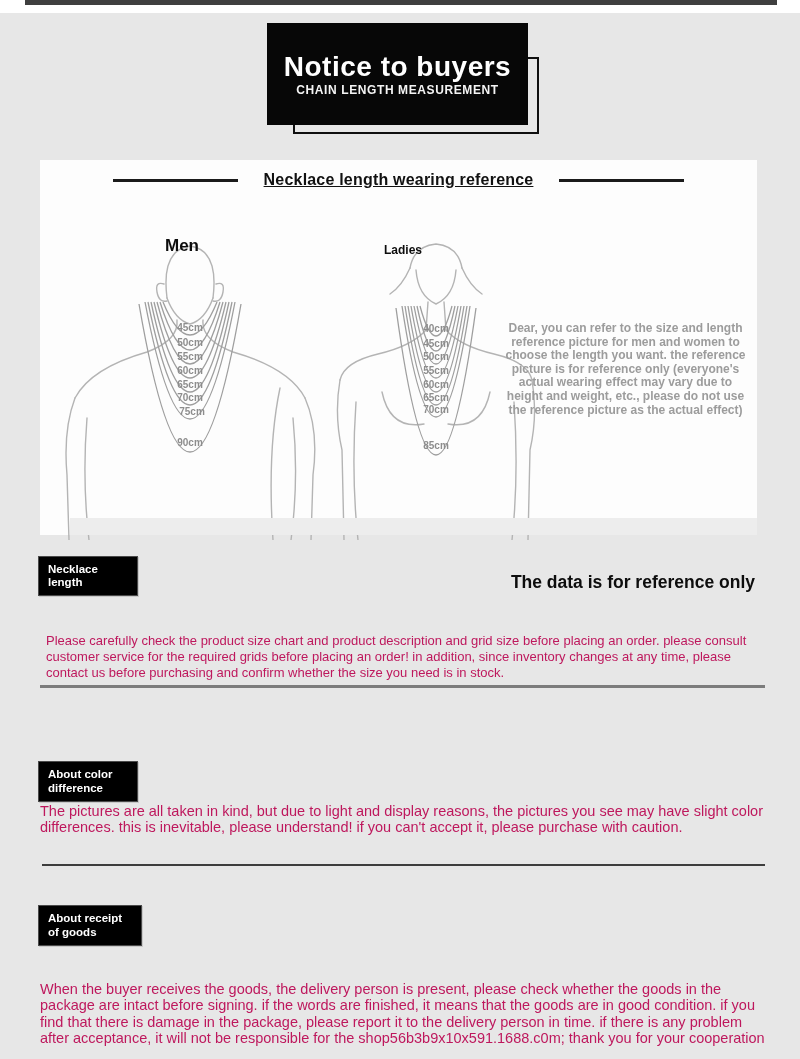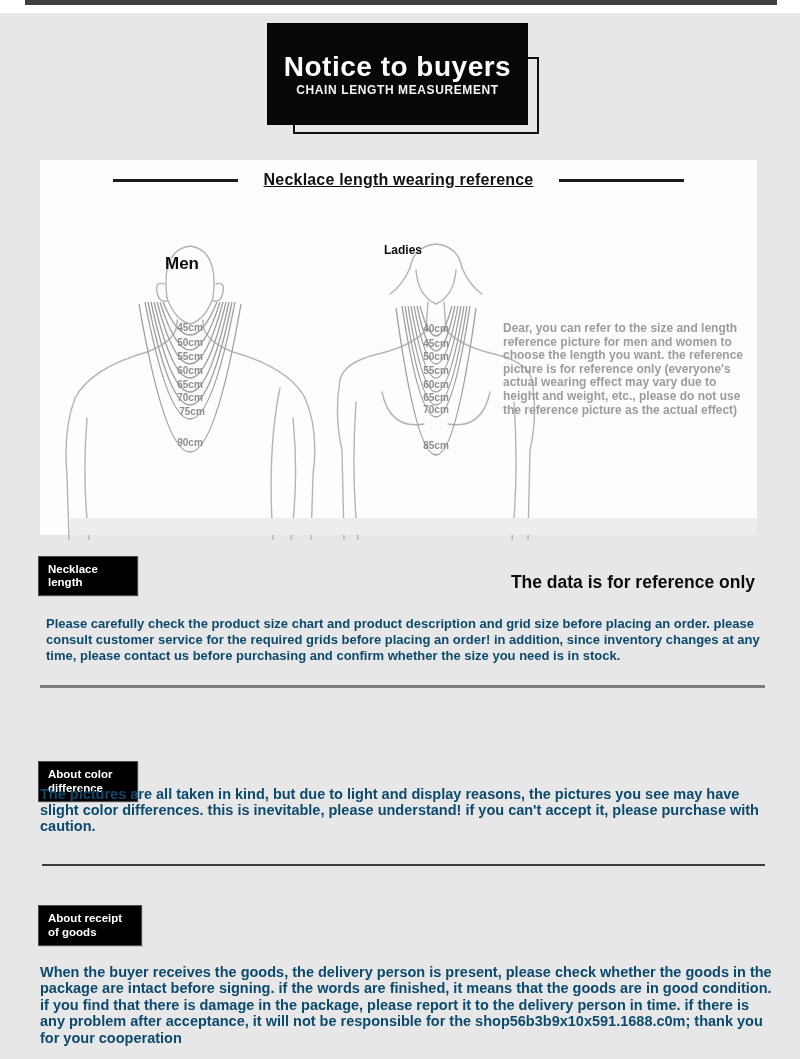--- a/index.html
+++ b/index.html
@@ -19,36 +19,36 @@
   
   .card{position:absolute;left:40px;top:160px;width:717px;height:375px;background:#fdfdfd;}
   .card-header{position:absolute;left:0;top:11px;width:100%;display:flex;align-items:center;justify-content:center;gap:26px;}
   .header-line{width:125px;height:3px;background:#1b1b1b;}
   .card-heading{font-size:16px;font-weight:bold;color:#111;letter-spacing:0.2px;text-decoration:underline;}
   .card-strip{position:absolute;left:30px;bottom:0;width:687px;height:17px;background:#ededed;}
 
   .figure{position:absolute;width:280px;height:300px;}
   .figure svg{position:absolute;left:0;top:0;}
   .figure-label{position:absolute;transform:translateX(-50%);font-weight:bold;color:#0d0d0d;white-space:nowrap;}
-  .men-label{font-size:17px;margin-top:18px;}
+  .men-label{font-size:17px;}
   .ladies-label{font-size:12px;}
   .chain-label{position:absolute;transform:translateX(-50%);font-size:10px;font-weight:bold;color:#8d8d8d;white-space:nowrap;}
   .sil{stroke:#b4b4b4;stroke-width:1.4;fill:none;stroke-linecap:round;}
   .chain{stroke:#9e9e9e;stroke-width:1.3;fill:none;}
 
-  .card-note{position:absolute;right:9px;top:162px;width:245px;text-align:left;font-size:12px;line-height:13.6px;font-weight:bold;color:#9c9c9c;}
+  .card-note{position:absolute;right:9px;top:162px;width:245px;text-align:center;font-size:12px;line-height:13.6px;font-weight:bold;color:#9c9c9c;}
 
   
   .badge{position:absolute;background:#000000;color:#ffffff;font-weight:bold;font-size:11.5px;line-height:13.5px;padding:6px 9px;border:1px solid #4a4a4a;box-shadow:1px 1px 0 #c9c9c9;}
   .badge1{left:38px;top:556px;width:80px;height:26px;display:flex;align-items:center;}
   .badge2{left:38px;top:725px;width:80px;margin-top:36px;}
   .badge3{left:38px;top:905px;width:84px;}
 
   .ref-heading{position:absolute;right:45px;top:572px;font-size:17.5px;font-weight:bold;color:#0d0d0d;}
-  .para{position:absolute;color:#0c4a6e;font-weight:bold;}
+  .para{position:absolute;color:#be185d;font-weight:normal;margin-top:17px;}
   .para1{left:46px;top:616px;width:716px;font-size:13px;line-height:15.8px;}
   .para2{left:40px;top:787px;width:726px;font-size:14.5px;line-height:15.8px;}
   .para3{left:40px;top:964px;width:732px;font-size:14.5px;line-height:16.4px;}
 
   .divider{position:absolute;}
   .divider1{left:40px;top:685px;width:725px;height:3px;background:#7c7c7c;}
   .divider2{left:42px;top:864px;width:723px;height:2px;background:#3d3d3d;}
 </style>
 </head>
 <body>

